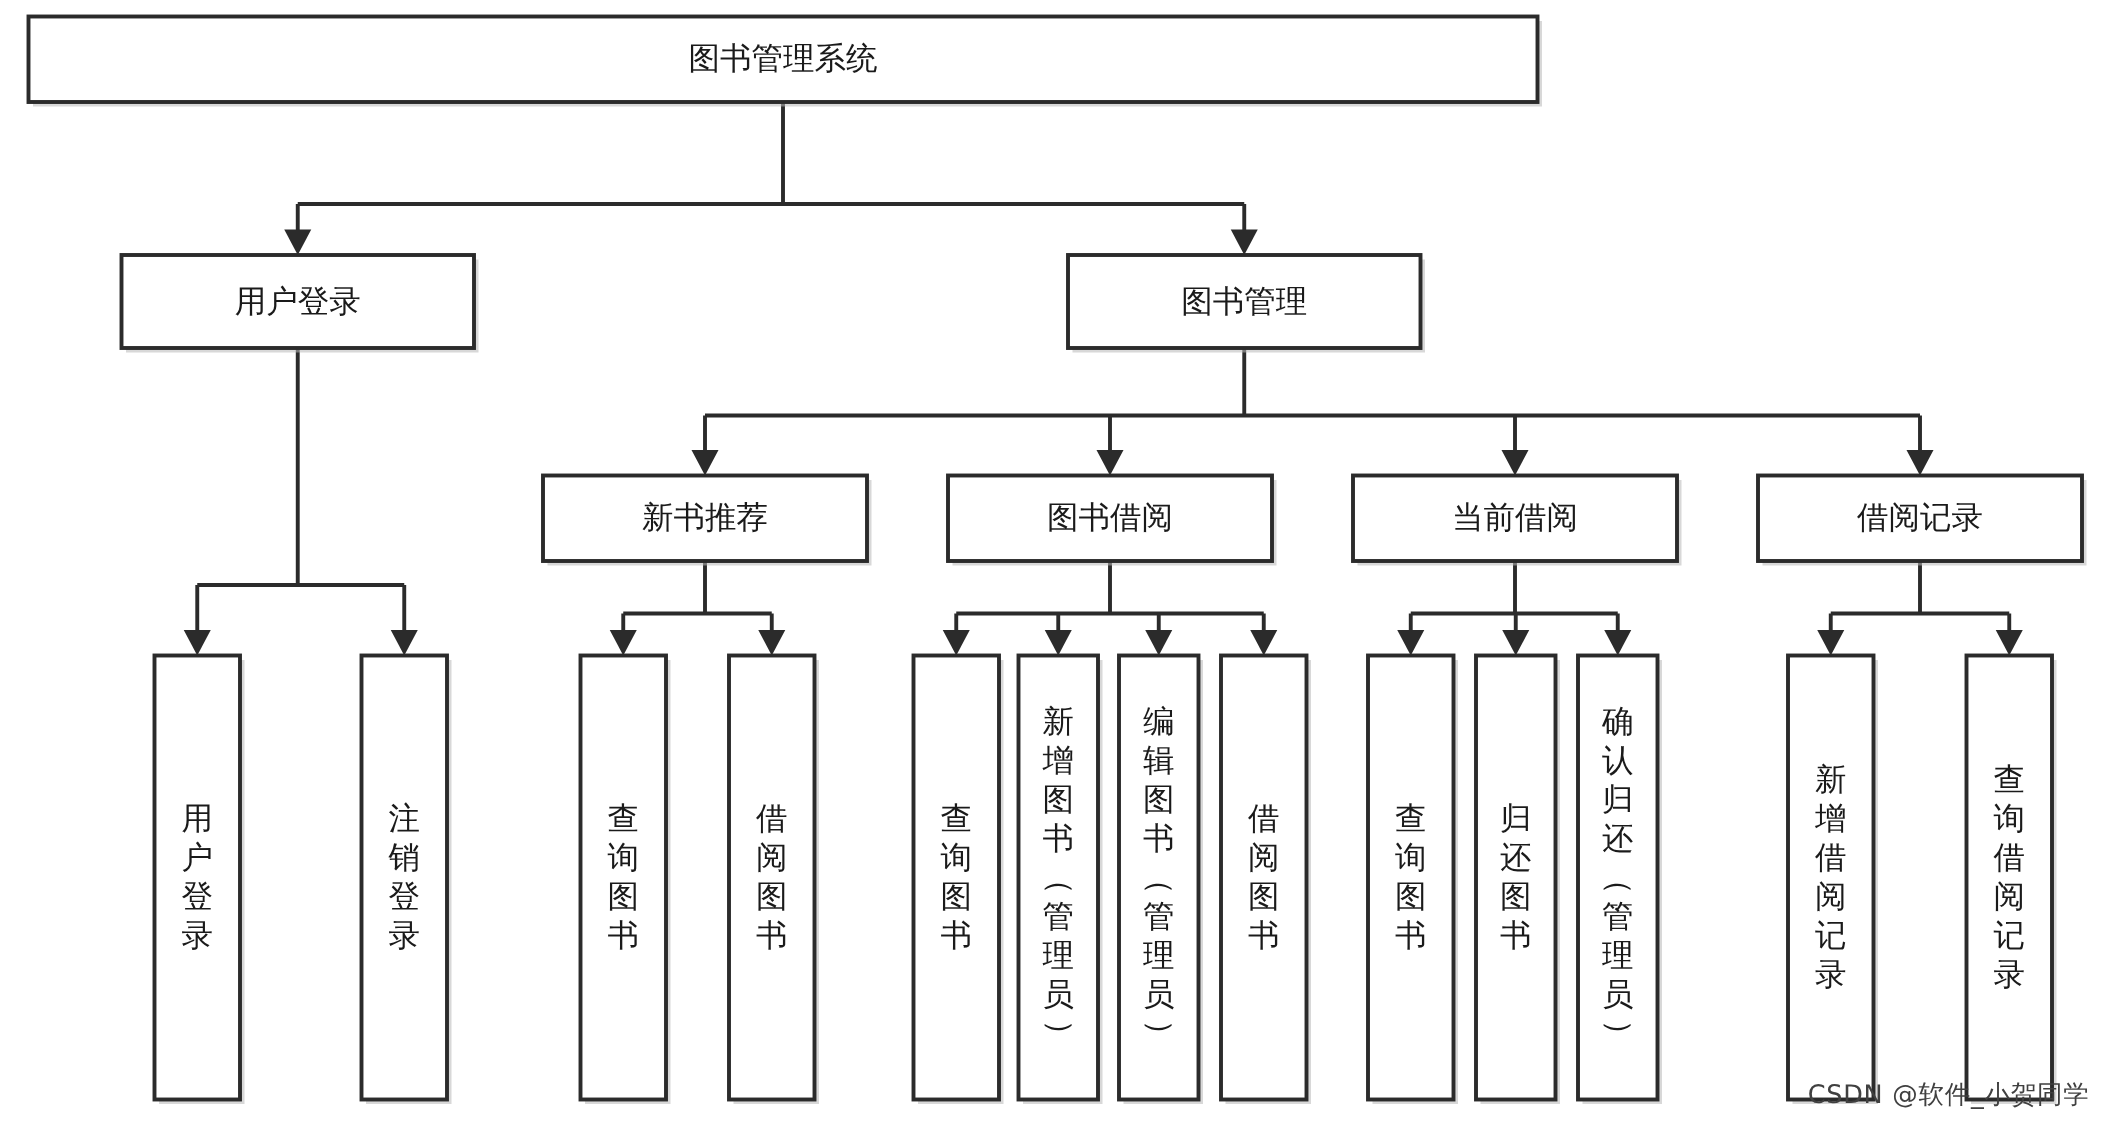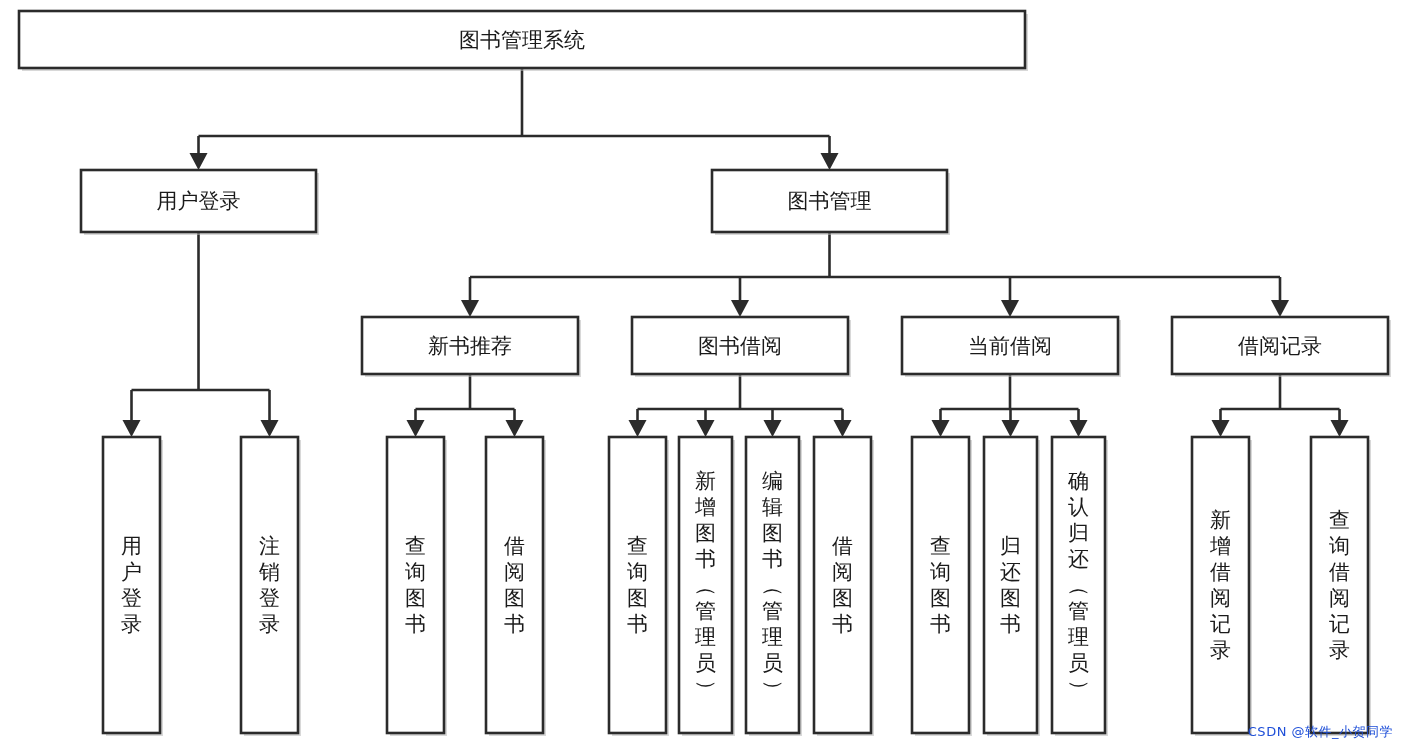--- a/index.html
+++ b/index.html
@@ -56,22 +56,22 @@
     font-family: "DejaVu Sans", "Liberation Sans", sans-serif;
     fill: #1a1a1a;
     font-size: 21px;
     text-anchor: middle;
   }
   .watermark {
     position: absolute;
     right: 12px;
     bottom: 6px;
     font-family: "DejaVu Sans", "Liberation Sans", sans-serif;
-    font-size: 13px;
-    color: #1d4ed8;
+    font-size: 17px;
+    color: #404040;
     letter-spacing: 0.5px;
     white-space: nowrap;
     pointer-events: none;
   }
 </style>
 </head>
 <body>
 
 <div id="diagram-root">
   <svg id="tree-svg" viewBox="0 0 1405 747">

